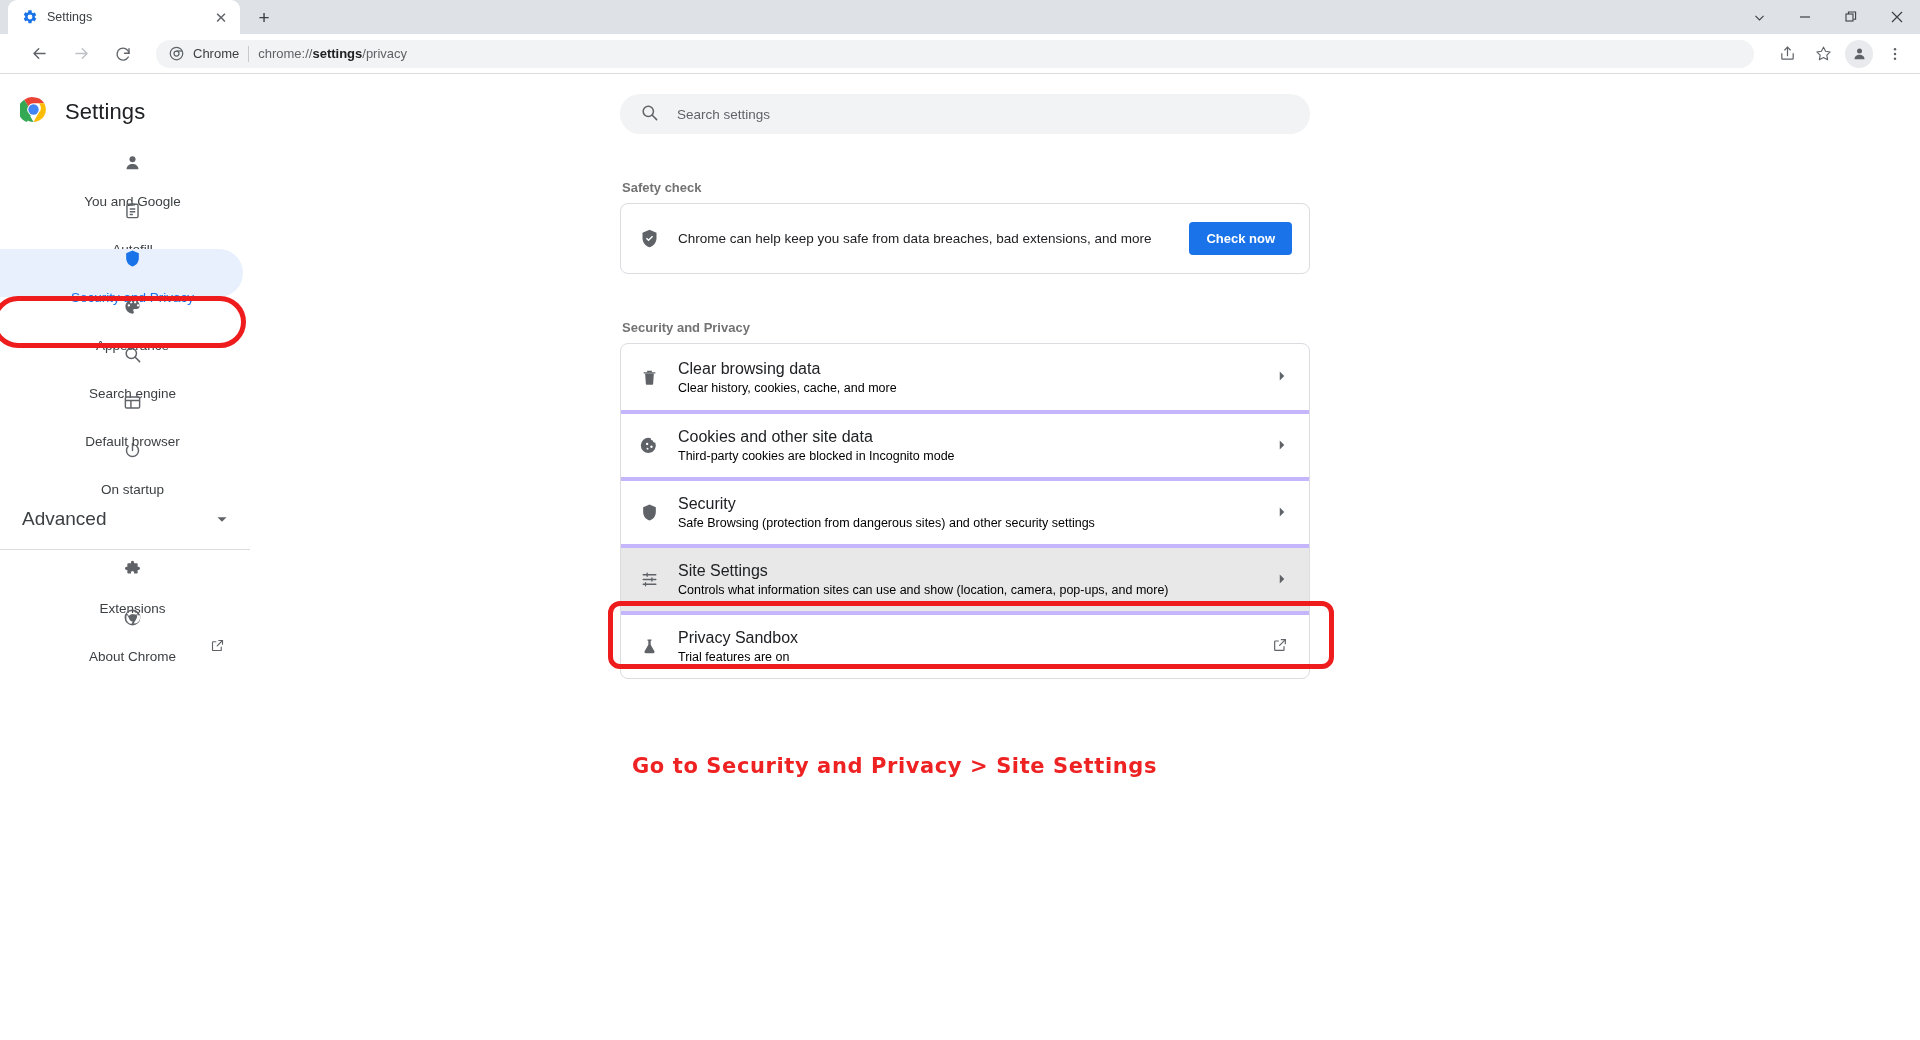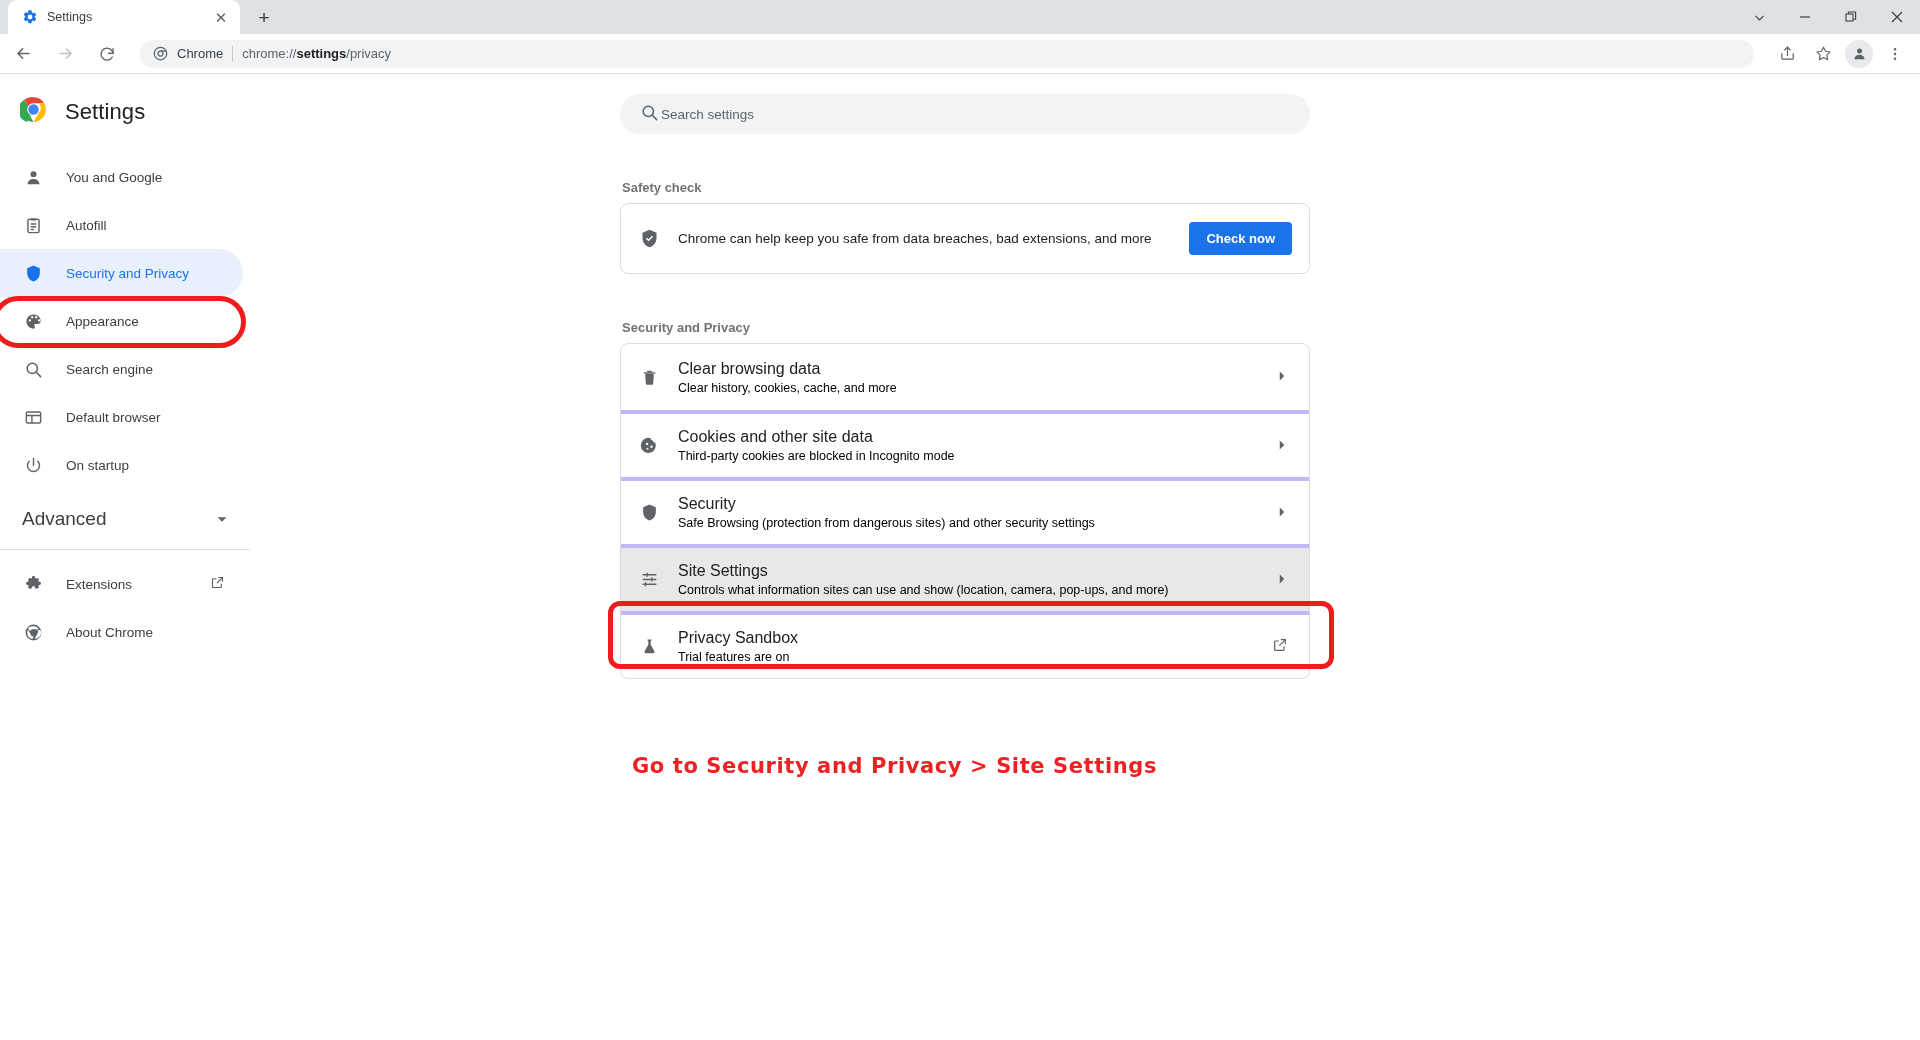--- a/index.html
+++ b/index.html
@@ -43,21 +43,21 @@
     position: absolute; right: 0; top: 0; height: 34px;
     display: flex; align-items: center;
   }
   .winctrl {
     width: 46px; height: 34px; display: flex; align-items: center;
     justify-content: center; color: #3c4043; font-size: 13px;
   }
 
   .toolbar {
     height: 40px; background: #fff; display: flex; align-items: center;
-    padding: 0 8px 0 6px; gap: 8px; border-bottom: 1px solid #dadce0;
+    padding: 0 8px 0 22px; gap: 8px; border-bottom: 1px solid #dadce0;
   }
   .tbtn {
     width: 34px; height: 34px; display: flex; align-items: center;
     justify-content: center; border-radius: 50%; color: #5f6368;
     flex: 0 0 auto;
   }
   .tbtn.fwd { color: #bdc1c6; }
   .omnibox {
     flex: 1 1 auto; height: 28px; background: #f1f3f4; border-radius: 14px;
     display: flex; align-items: center; padding: 0 13px; margin: 0 8px;
@@ -82,37 +82,37 @@
   .sidebar { position: absolute; left: 0; top: 0; width: 300px; padding-top: 10px; }
   .brand {
     display: flex; align-items: center; gap: 18px;
     padding: 12px 0 12px 20px; margin-bottom: 14px;
   }
   .brand-text { font-size: 22px; color: #202124; font-weight: 400; letter-spacing:.1px;}
   .navlist { display: flex; flex-direction: column; }
   .navitem {
     height: 48px; display: flex; align-items: center; gap: 22px;
     padding-left: 22px; font-size: 13.5px; color: #3c4043;
-    border-radius: 0 24px 24px 0; width: 243px; position: relative;
+    border-radius: 0 24px 24px 0; width: 243px; position: relative; flex-direction: column;
   }
   .navitem .nicon { width: 22px; display: flex; justify-content: center; color: #5f6368; }
   .navitem.active { background: #e8f0fe; color: #1a73e8; }
   .navitem.active .nicon { color: #1a73e8; }
   .advanced-row {
     height: 48px; display: flex; align-items: center; width: 250px;
     padding-left: 22px; font-size: 19px; color: #3c4043;
     justify-content: space-between; padding-right: 22px; margin-top: 6px;
   }
   .nav-divider { width: 250px; height: 1px; background: #dadce0; margin: 6px 0 10px 0; }
   .navitem .ext-ic { margin-left: auto; margin-right: 18px; color:#5f6368; }
 
   .content { position: absolute; left: 620px; top: 0; width: 690px; }
   .searchbar {
     height: 40px; background: #f1f3f4; border-radius: 20px;
-    display: flex; align-items: center; gap: 2px; padding: 0 20px;
+    display: flex; align-items: center; gap: 18px; padding: 0 20px;
     margin-top: 20px;
   }
   .search-ph { font-size: 13.5px; color: #5f6368; }
 
   .section-title {
     font-size: 13px; color: #1a73e8; margin: 46px 0 8px 2px; font-weight: 400;
   }
   .section-title.plain { color: #737373; font-weight: bold; }
 
   .card {

